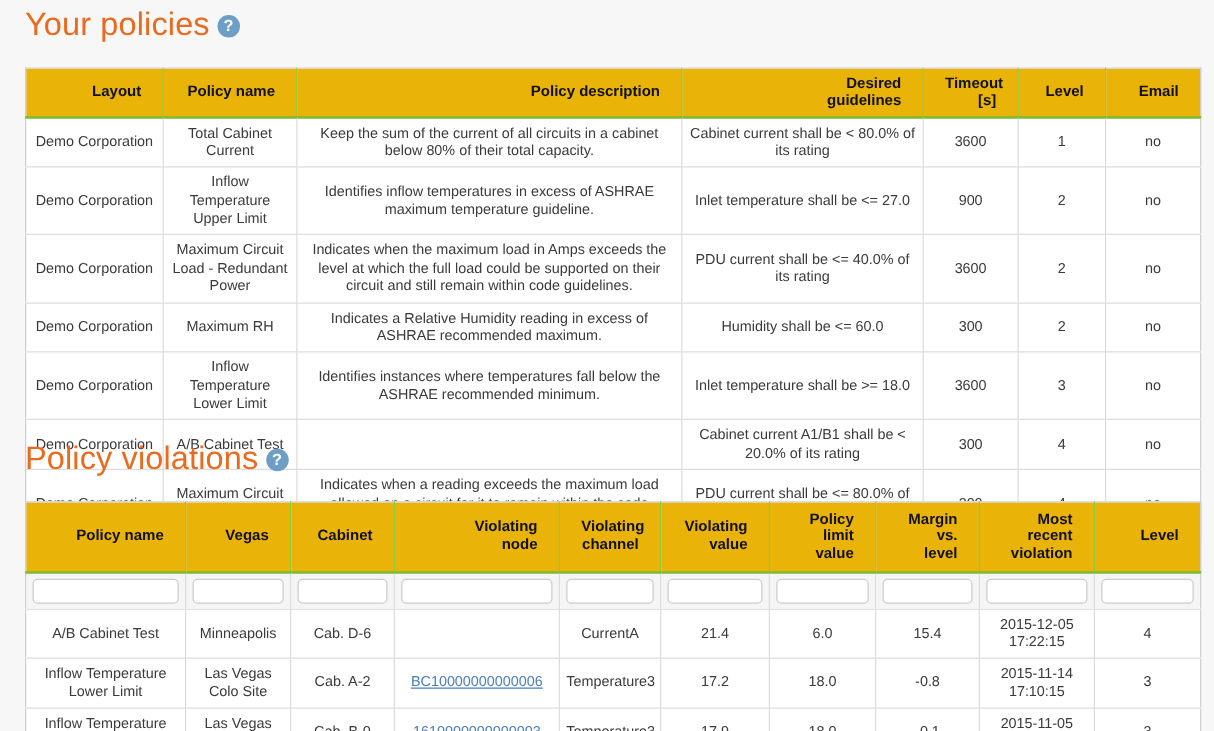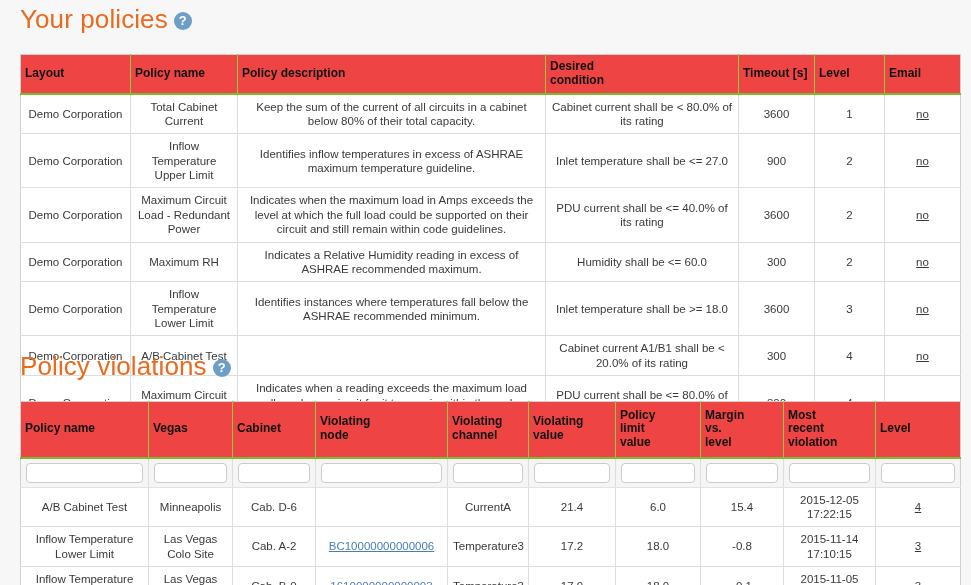--- a/index.html
+++ b/index.html
@@ -45,42 +45,42 @@
 
   table.grid {
     border-collapse: collapse;
     table-layout: fixed;
     background: #ffffff;
     font-size: 11.5px;
     color: #333333;
     border: 1px solid #d0d0d0;
   }
   table.grid th {
-    background: #ef4444;
+    background: #eab308;
     color: #111111;
     font-weight: bold;
     font-size: 12px;
-    text-align: left;
+    text-align: right;
     vertical-align: middle;
     border-right: 1px solid #8ecb42;
     border-bottom: 2px solid #7bbb2e;
-    padding: 5px 4px;
+    padding: 5px 17px;
     line-height: 1.15;
   }
   table.grid th:last-child { border-right: none; }
   table.grid td {
     border-right: 1px solid #dddddd;
     border-bottom: 1px solid #dddddd;
     padding: 5px 5px;
     text-align: center;
     vertical-align: middle;
     line-height: 1.25;
     color: #3a3a3a;
   }
-  table.grid td:last-child { border-right: none; text-decoration: underline; }
+  table.grid td:last-child { border-right: none; }
   table.grid tr:last-child td { border-bottom: none; }
 
   
   #policies-table { position: absolute; left: 20px; top: 54px; width: 940px; }
   #policies-table col.c0 { width: 110px; }
   #policies-table col.c1 { width: 107px; }
   #policies-table col.c2 { width: 308px; }
   #policies-table col.c3 { width: 193px; }
   #policies-table col.c4 { width: 76px; }
   #policies-table col.c5 { width: 70px; }
@@ -148,21 +148,21 @@
         <col class="c4">
         <col class="c5">
         <col class="c6">
     </colgroup>
     <thead>
       <tr>
         <th><span class="nowrap-2">Layout</span></th>
         <th><span class="nowrap-2">Policy name</span></th>
         <th><span class="nowrap-2">Policy description</span></th>
         <th><span class="nowrap-2">Desired
-condition</span></th>
+guidelines</span></th>
         <th><span class="nowrap-2">Timeout [s]</span></th>
         <th><span class="nowrap-2">Level</span></th>
         <th><span class="nowrap-2">Email</span></th>
       </tr>
     </thead>
     <tbody>
       <tr class="data-row">
         <td>Demo Corporation</td>
         <td>Total Cabinet Current</td>
         <td>Keep the sum of the current of all circuits in a cabinet below 80% of their total capacity.</td>

